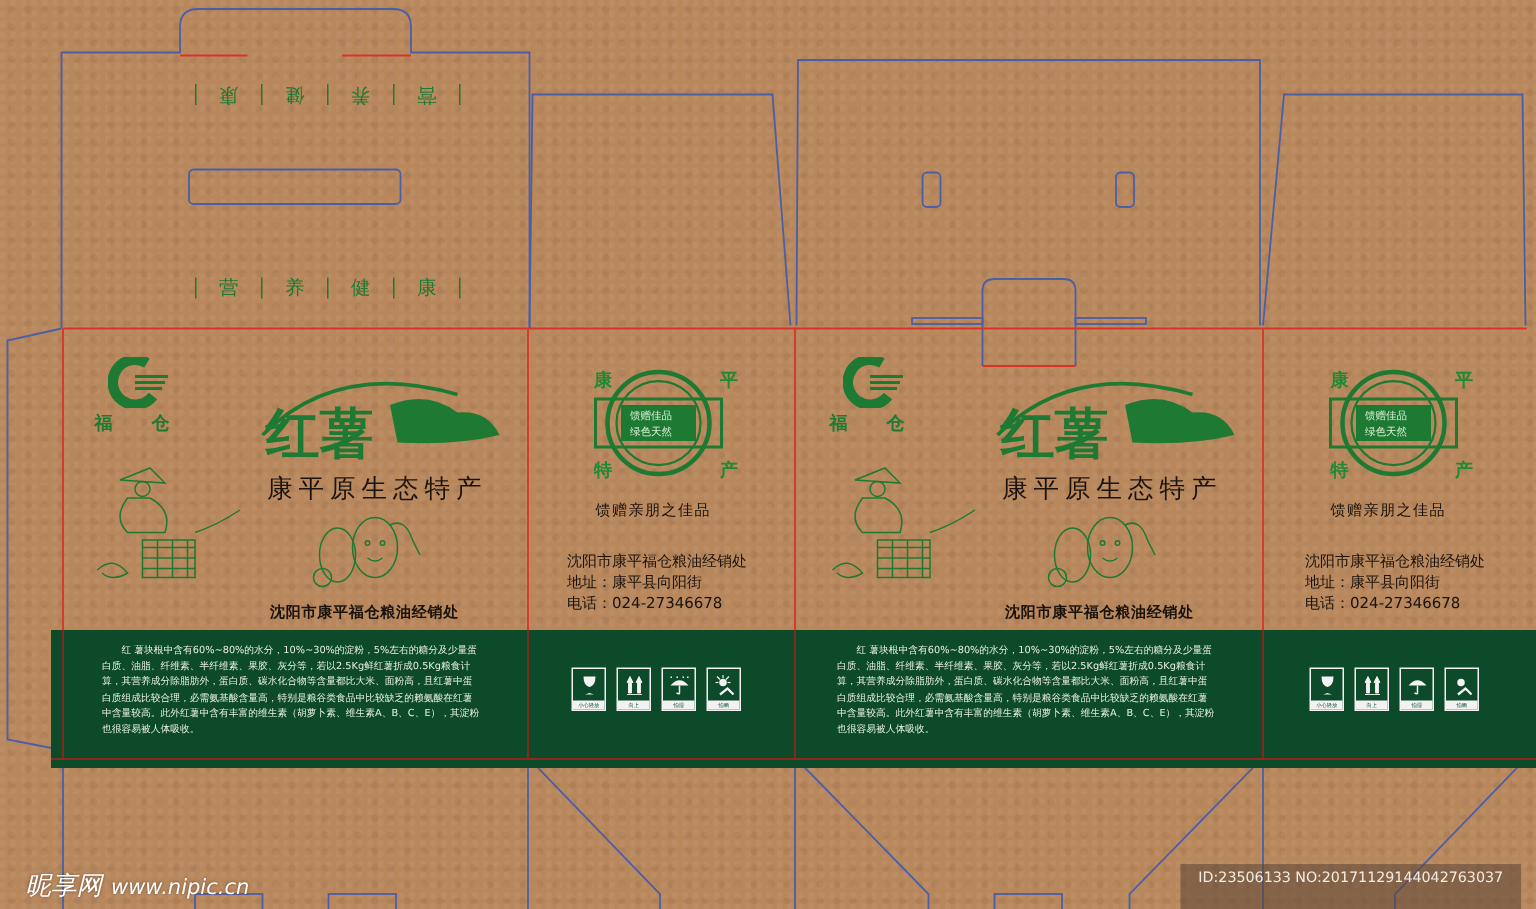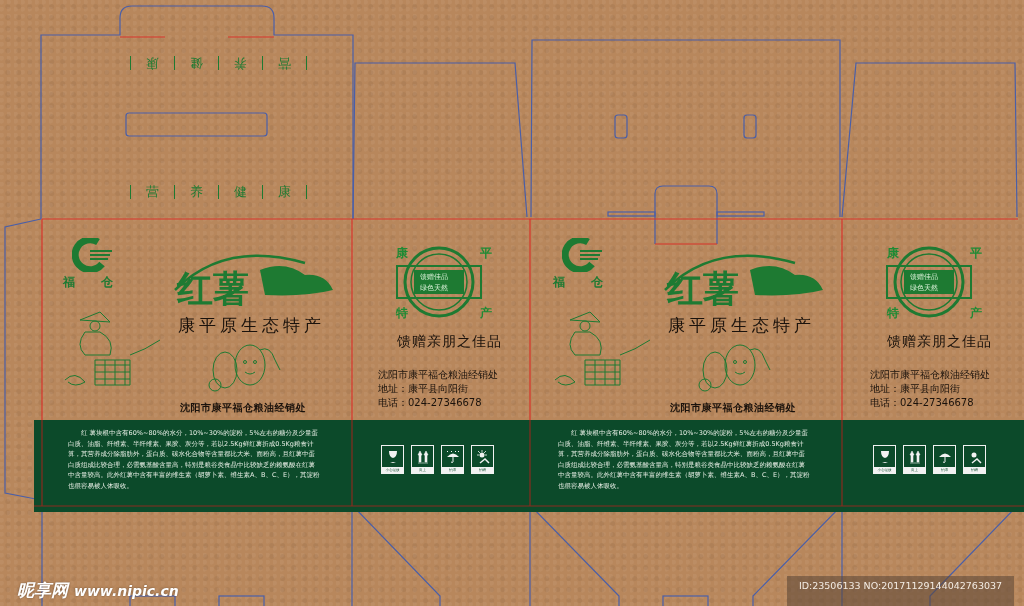--- a/index.html
+++ b/index.html
@@ -15,27 +15,27 @@
   .green-band{position:absolute;background:#0c4a2a;}
   .vt{font-size:12px;color:#1e7a32;letter-spacing:0;}
   .bar-row{position:absolute;display:flex;align-items:center;gap:0;}
   .bar-row span.sep{display:inline-block;width:1px;height:14px;background:#1e7a32;margin:0 15px;}
   .bar-row span.ch{font-size:13px;color:#1e7a32;}
   .upside{transform:rotate(180deg);}
   .brand-title{position:absolute;font-size:17px;font-weight:normal;letter-spacing:4px;color:#1a120c;}
   .dealer{position:absolute;font-size:10px;font-weight:bold;color:#1a120c;letter-spacing:0.5px;}
   .desc{position:absolute;color:#e8efe6;font-size:6.5px;line-height:10.6px;text-indent:2em;}
   .side-corner{position:absolute;font-size:12px;font-weight:bold;color:#1e8a34;}
-  .gift{position:absolute;font-size:14px;color:#1a120c;letter-spacing:1px;}
+  .gift{position:absolute;font-size:10px;color:#1a120c;letter-spacing:1px;}
   .info{position:absolute;font-size:10px;color:#1a120c;line-height:14px;}
   .icons{position:absolute;display:flex;gap:7px;}
   .icon-box{width:23px;height:29px;border:1.5px solid #f2f2f2;box-sizing:border-box;position:relative;display:flex;flex-direction:column;align-items:center;}
   .icon-box .glyph{flex:1;display:flex;align-items:center;justify-content:center;}
   .icon-box .lbl{font-size:3.5px;color:#0c4a2a;background:#f2f2f2;width:100%;text-align:center;height:6px;line-height:6px;}
-  .watermark{position:absolute;left:17px;top:579px;color:#fff;font-weight:bold;font-style:italic;font-size:17px;text-shadow:0 0 2px rgba(0,0,0,0.4);}
+  .watermark{position:absolute;left:17px;top:579px;color:#fff;font-weight:normal;font-style:italic;font-size:17px;text-shadow:0 0 2px rgba(0,0,0,0.4);}
   .watermark .site{font-size:14px;margin-left:6px;}
   .idtag{position:absolute;left:787px;top:576px;width:227px;height:36px;background:rgba(90,70,55,0.55);color:#f3ece4;font-size:9.5px;line-height:20px;text-align:center;font-family:"DejaVu Sans",sans-serif;}
 </style>
 </head>
 <body>
 
 <svg class="dieline" width="1024" height="606">
   <g fill="none" stroke="#4a5fa8" stroke-width="1.2">
 
     <path d="M41,219 L41,35 L120,35 L120,18 Q120,6 132,6 L262,6 Q274,6 274,18 L274,35 L353,35 L353,219"></path>

